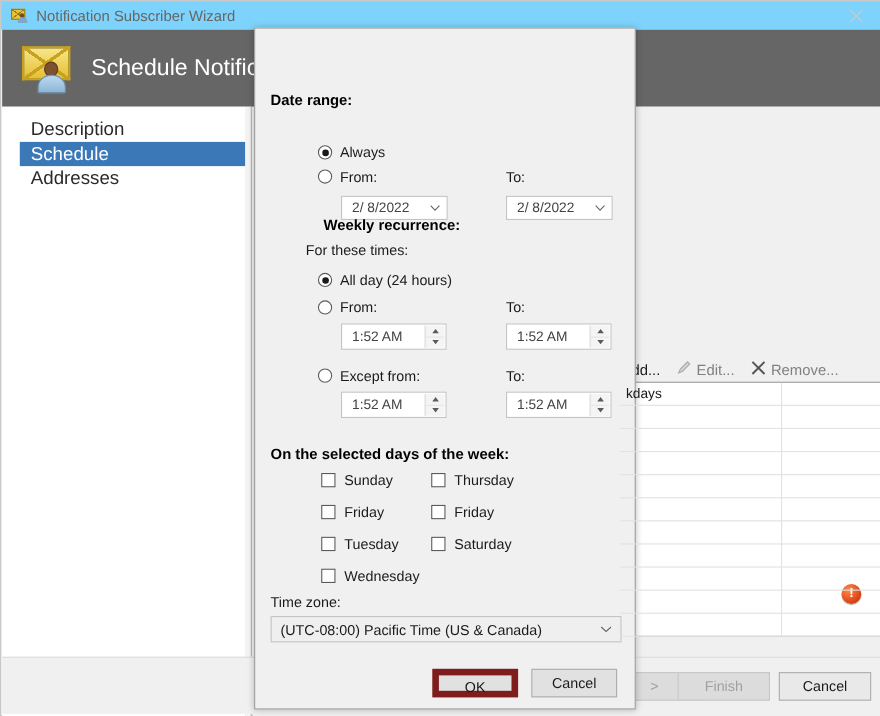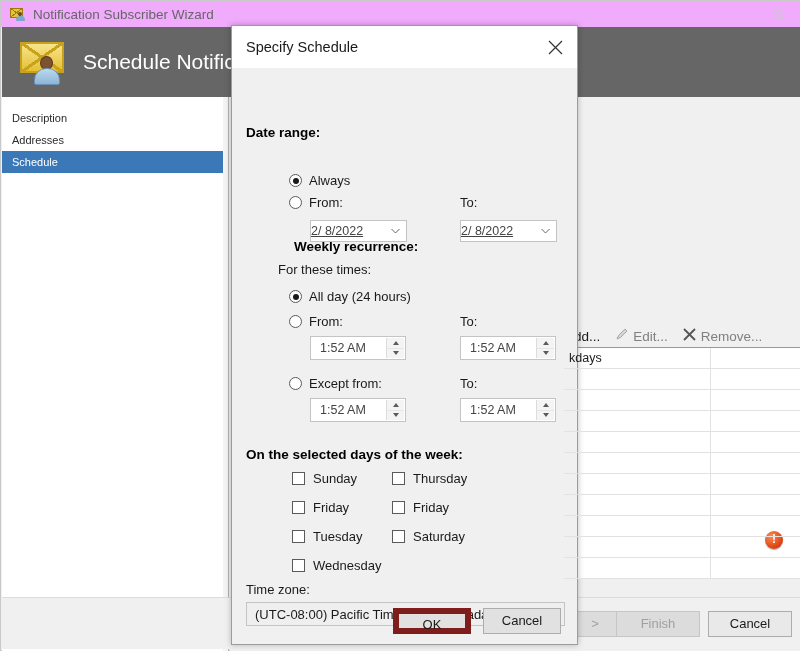--- a/index.html
+++ b/index.html
@@ -25,21 +25,21 @@
     left: 0; top: 0;
     width: 800px; height: 651px;
     background: #f0f0f0;
     border: 1px solid #c8c8c8;
     box-sizing: border-box;
   }
   #wizard-titlebar {
     position: absolute;
     left: 0; top: 0;
     width: 800px; height: 26px;
-    background: #f0abfc;
+    background: #7dd3fc;
     display: flex;
     align-items: center;
   }
   #wizard-title-icon {
     width: 16px; height: 16px;
     margin-left: 9px; margin-right: 7px;
     position: relative;
     flex: none;
   }
   #wizard-title-icon .env {
@@ -142,23 +142,24 @@
     left: 1px; top: 96px;
     width: 221px; height: 554px;
     background: #ffffff;
     padding-top: 10px;
     box-sizing: border-box;
   }
   .nav-item {
     height: 22px;
     line-height: 22px;
     padding-left: 10px;
-    font-size: 11px;
+    font-size: 17px;
     color: #2a2a2a;
     white-space: nowrap;
+    margin-left: 16px;
   }
   .nav-item.selected {
     background: #3b78b8;
     color: #ffffff;
   }
   #wizard-sidebar-gap {
     position: absolute;
     left: 222px; top: 96px;
     width: 6px; height: 554px;
     background: #f4f4f4;
@@ -360,21 +361,21 @@
     position: absolute;
     width: 97px; height: 22px;
     background: #ffffff;
     border: 1px solid #c4c4c4;
     box-sizing: border-box;
     display: flex;
     align-items: center;
     font-size: 12.5px;
     color: #444444;
   }
-  .date-field .val { margin-left: 0; text-decoration: underline; }
+  .date-field .val { margin-left: 9px; }
   .date-field .drop {
     position: absolute;
     right: 6px; top: 50%;
     transform: translateY(-50%);
     line-height: 0;
   }
   .time-field {
     position: absolute;
     width: 96px; height: 24px;
     background: #ffffff;
@@ -479,22 +480,22 @@
       <div class="person2">
           <div class="head2"></div>
           <div class="body2"></div>
         </div>
     </div>
     <span id="header-title">Schedule Notification</span>
   </div>
 
   <div id="wizard-sidebar">
     <div class="nav-item">Description</div>
+    <div class="nav-item selected">Schedule</div>
     <div class="nav-item">Addresses</div>
-    <div class="nav-item selected">Schedule</div>
   </div>
   <div id="wizard-sidebar-gap"></div>
 
   <div id="wizard-content">
     <div id="content-desc">n schedules can be further</div>
 
     <div id="content-toolbar">
       <div class="tb-btn enabled">
         <span>Add...</span>
       </div>
@@ -537,28 +538,20 @@
   <div id="wizard-footer">
     <div class="wbtn disabled" id="btn-back"></div>
     <div class="wbtn disabled" id="btn-next">&gt;</div>
     <div class="wbtn disabled" id="btn-finish">Finish</div>
     <div class="wbtn" id="btn-cancel">Cancel</div>
   </div>
 </div>
 
 <div id="dialog">
 
-  <div id="dialog-titlebar">
-    <span id="dialog-title">Specify Schedule</span>
-    <div id="dialog-close">
-      <svg width="15" height="15" viewBox="0 0 15 15" aria-hidden="true">
-        <path d="M1 1 L14 14 M14 1 L1 14" stroke="#333333" stroke-width="1.2" fill="none"></path>
-      </svg>
-    </div>
-  </div>
 
   <div id="dialog-body">
 
     <div class="grp-title" style="left:14px; top:57px;">Date range:</div>
 
     <div class="radio-row" style="left:57px; top:105px;">
       <span class="radio checked"></span>
       <span>Always</span>
     </div>
 

